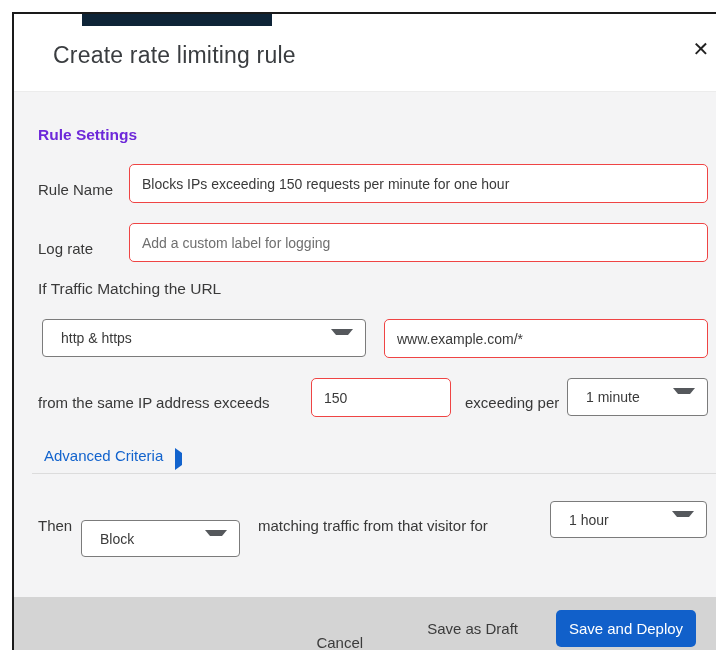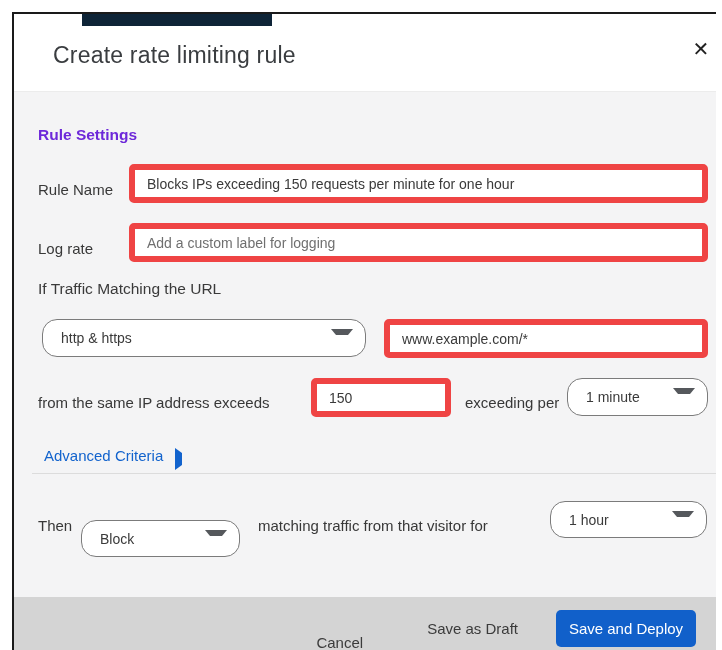--- a/index.html
+++ b/index.html
@@ -65,21 +65,21 @@
     font-size: 15px;
     color: #383838;
   }
   .lbl-rule-name { left: 18px; top: 150px; height: 39px; line-height: 39px; }
   .lbl-log-label { left: 18px; top: 209px; height: 39px; line-height: 39px; }
 
   input.text-input {
     position: absolute;
     height: 39px;
     background: #ffffff;
-    border: 6px solid #ef4444;
+    border: 1px solid #ef4444;
     border-radius: 5px;
     padding: 0 12px;
     font-size: 14px;
     color: #3a3a3a;
     font-family: "Liberation Sans", sans-serif;
     outline: none;
   }
   input.text-input::placeholder { color: #6f6f6f; opacity: 1; }
 
   .inp-rule-name { left: 115px; top: 150px; width: 579px; }
@@ -92,21 +92,21 @@
     left: 18px; top: 260px;
     font-size: 15.5px;
     color: #3a3a3a;
   }
 
   .select {
     position: absolute;
     height: 38px;
     background: #ffffff;
     border: 1px solid #7b7b7b;
-    border-radius: 15px;
+    border-radius: 4px;
     display: flex;
     align-items: center;
     justify-content: space-between;
     padding: 0 12px;
     font-size: 14px;
     color: #3a3a3a;
     cursor: pointer;
   }
   .caret {
     width: 0; height: 0;

